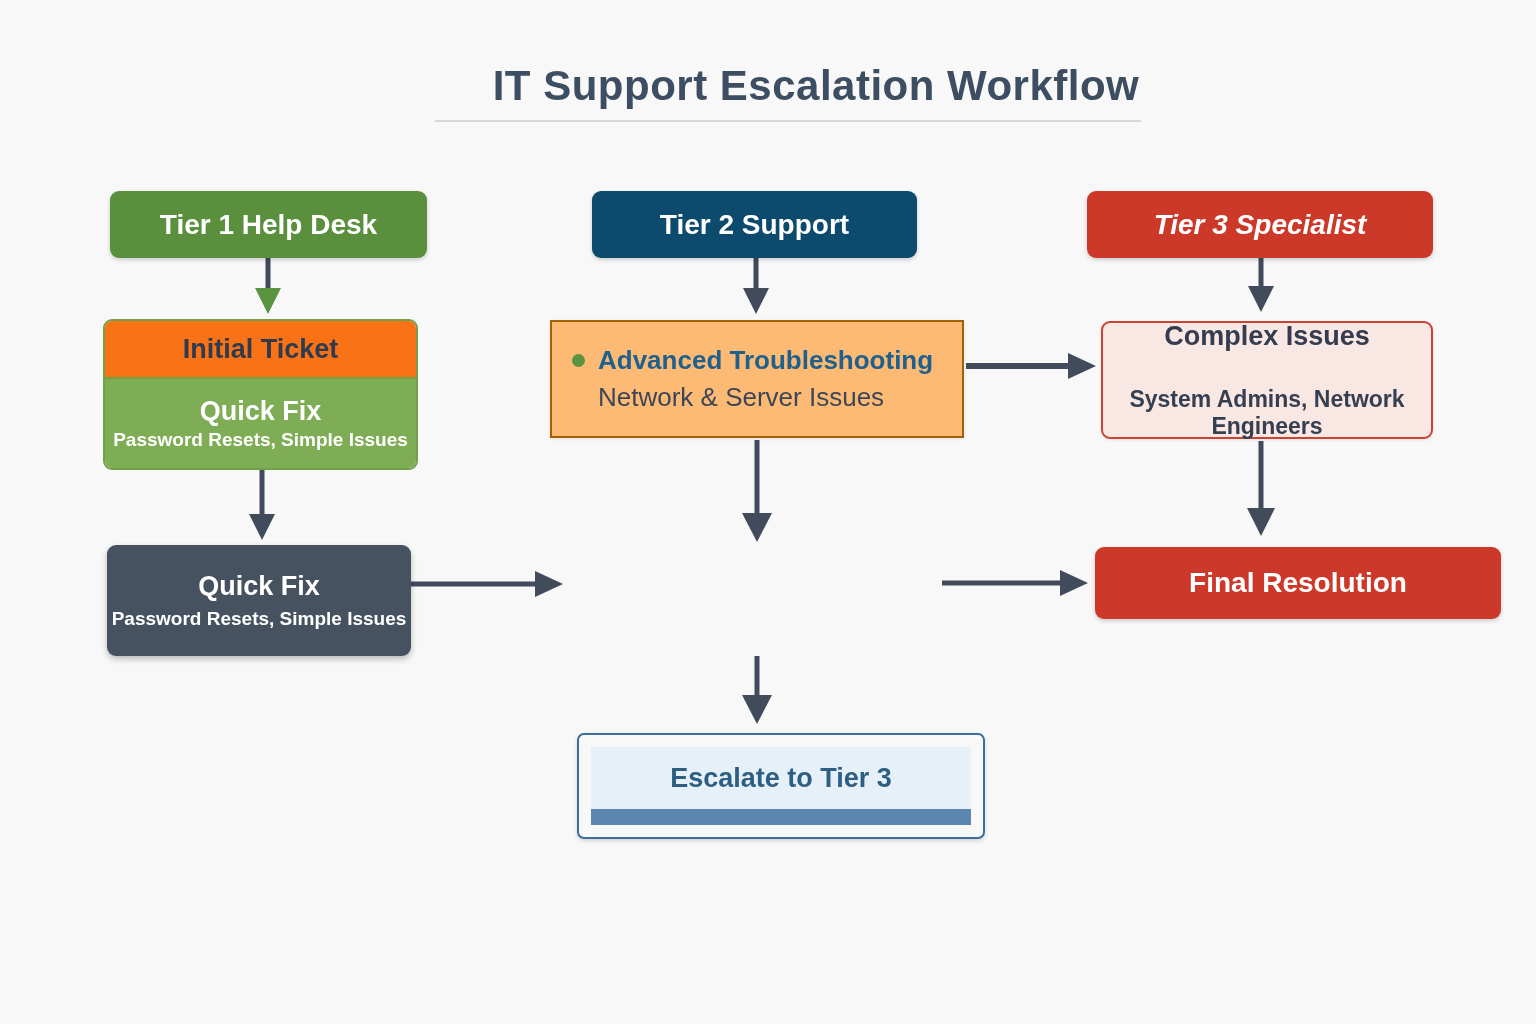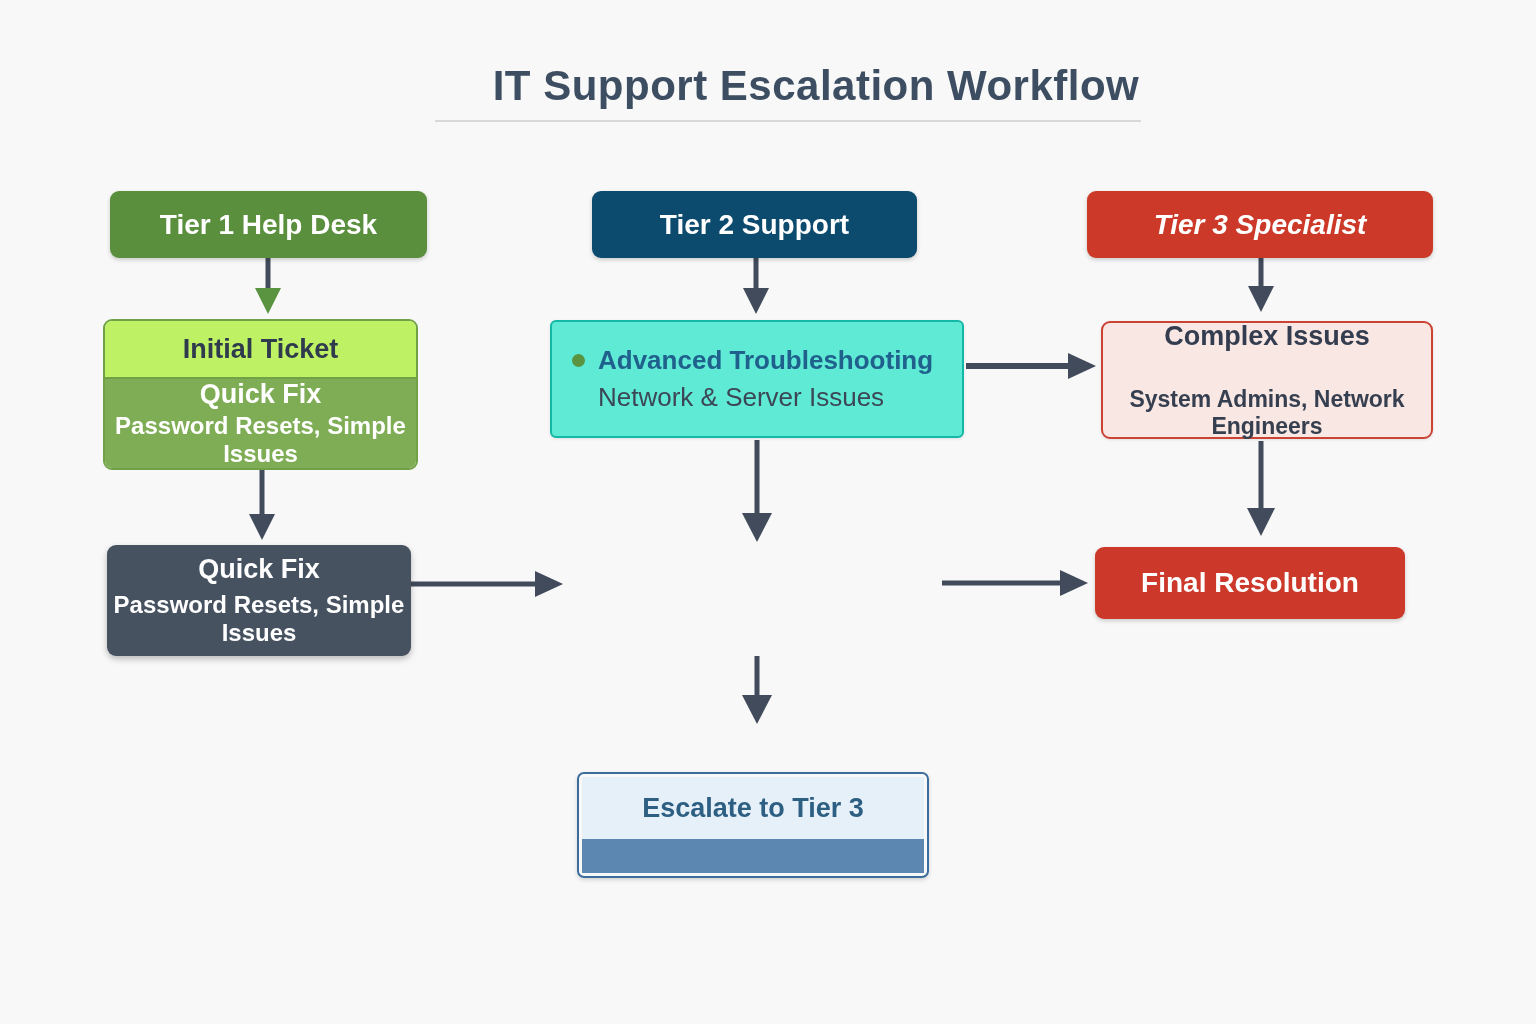--- a/index.html
+++ b/index.html
@@ -53,48 +53,48 @@
 
   
   .initial {
     left: 103px; top: 319px; width: 315px; height: 151px;
     border: 2px solid #71a146;
     overflow: hidden;
     padding: 0;
   }
   .initial-header {
     width: 100%; height: 58px;
-    background: #bef264;
+    background: #f97316;
     display: flex; align-items: center; justify-content: center;
     font-size: 27px; font-weight: 700; color: #2f3a4d;
     border-bottom: 2px solid #71a146;
     box-sizing: border-box;
   }
   .initial-body {
     width: 100%; flex: 1;
     background: #7ead55;
     display: flex; flex-direction: column; align-items: center; justify-content: center;
     gap: 2px;
   }
   .white-title { color: #ffffff; font-size: 27px; font-weight: 700; }
-  .white-detail { color: #ffffff; font-size: 24px; font-weight: 600; }
+  .white-detail { color: #ffffff; font-size: 19px; font-weight: 600; }
 
   
   .dark {
     background: #475261;
     box-shadow: 0 3px 6px rgba(0,0,0,.25);
     gap: 6px;
   }
 
   
   .advanced {
     left: 550px; top: 320px; width: 414px; height: 118px;
-    background: #5eead4;
-    border: 2px solid #14b8a6;
-    border-radius: 6px;
+    background: #fdba74;
+    border: 2px solid #a16207;
+    border-radius: 0;
     align-items: flex-start;
     padding: 14px 20px;
     justify-content: center;
     gap: 6px;
     box-shadow: 0 1px 3px rgba(0,0,0,.10);
   }
   .adv-title-row { display: flex; align-items: center; gap: 13px; }
   .bullet {
     width: 13px; height: 13px; border-radius: 50%;
     background: #5a9440; flex: 0 0 auto;
@@ -109,27 +109,26 @@
     border: 2px solid #cc4334;
     gap: 8px;
     box-shadow: 0 1px 3px rgba(0,0,0,.10);
   }
   .complex-title { color: #333d4f; font-size: 27px; font-weight: 700; }
   .complex-rule { width: 290px; height: 1px; background: #dd9a8e; margin: 8px 0 10px 0; }
   .complex-detail { color: #353f50; font-size: 23px; font-weight: 600; }
 
   
   .escalate {
-    left: 577px; top: 733px; width: 352px; height: 106px;
+    left: 577px; top: 733px; width: 408px; height: 106px;
     border: 2px solid #3c6d9c;
     border-radius: 7px;
     overflow: hidden;
-    padding: 3px;
+    padding: 12px;
     box-shadow: 0 2px 4px rgba(0,0,0,.15);
-    margin-top: 39px;
   }
   .escalate-header {
     width: 100%; height: 62px;
     background: #e6f0f9;
     display: flex; align-items: center; justify-content: center;
     font-size: 27px; font-weight: 700; color: #2d5f83;
   }
   .escalate-band { width: 100%; flex: 1; background: #5b87b0; }
 
   .arrows { position: absolute; left: 0; top: 0; width: 1536px; height: 1024px; }
@@ -233,17 +232,17 @@
   <div class="node hdr-red" style="left:1087px; top:191px; width:346px; height:67px;font-style:italic;">
     <span class="hdr-label">Tier 3 Specialist</span>
   </div>
 
   <div class="node complex">
     <span class="complex-title">Complex Issues</span>
     <div class="complex-rule"></div>
     <span class="complex-detail">System Admins, Network Engineers</span>
   </div>
 
-  <div class="node hdr-red" style="left:1095px; top:547px; width:310px; height:72px; background:#cc392b;">
+  <div class="node hdr-red" style="left:1095px; top:547px; width:406px; height:72px; background:#cc392b;">
     <span class="hdr-label">Final Resolution</span>
   </div>
 
 </div>
 
 </body></html>

